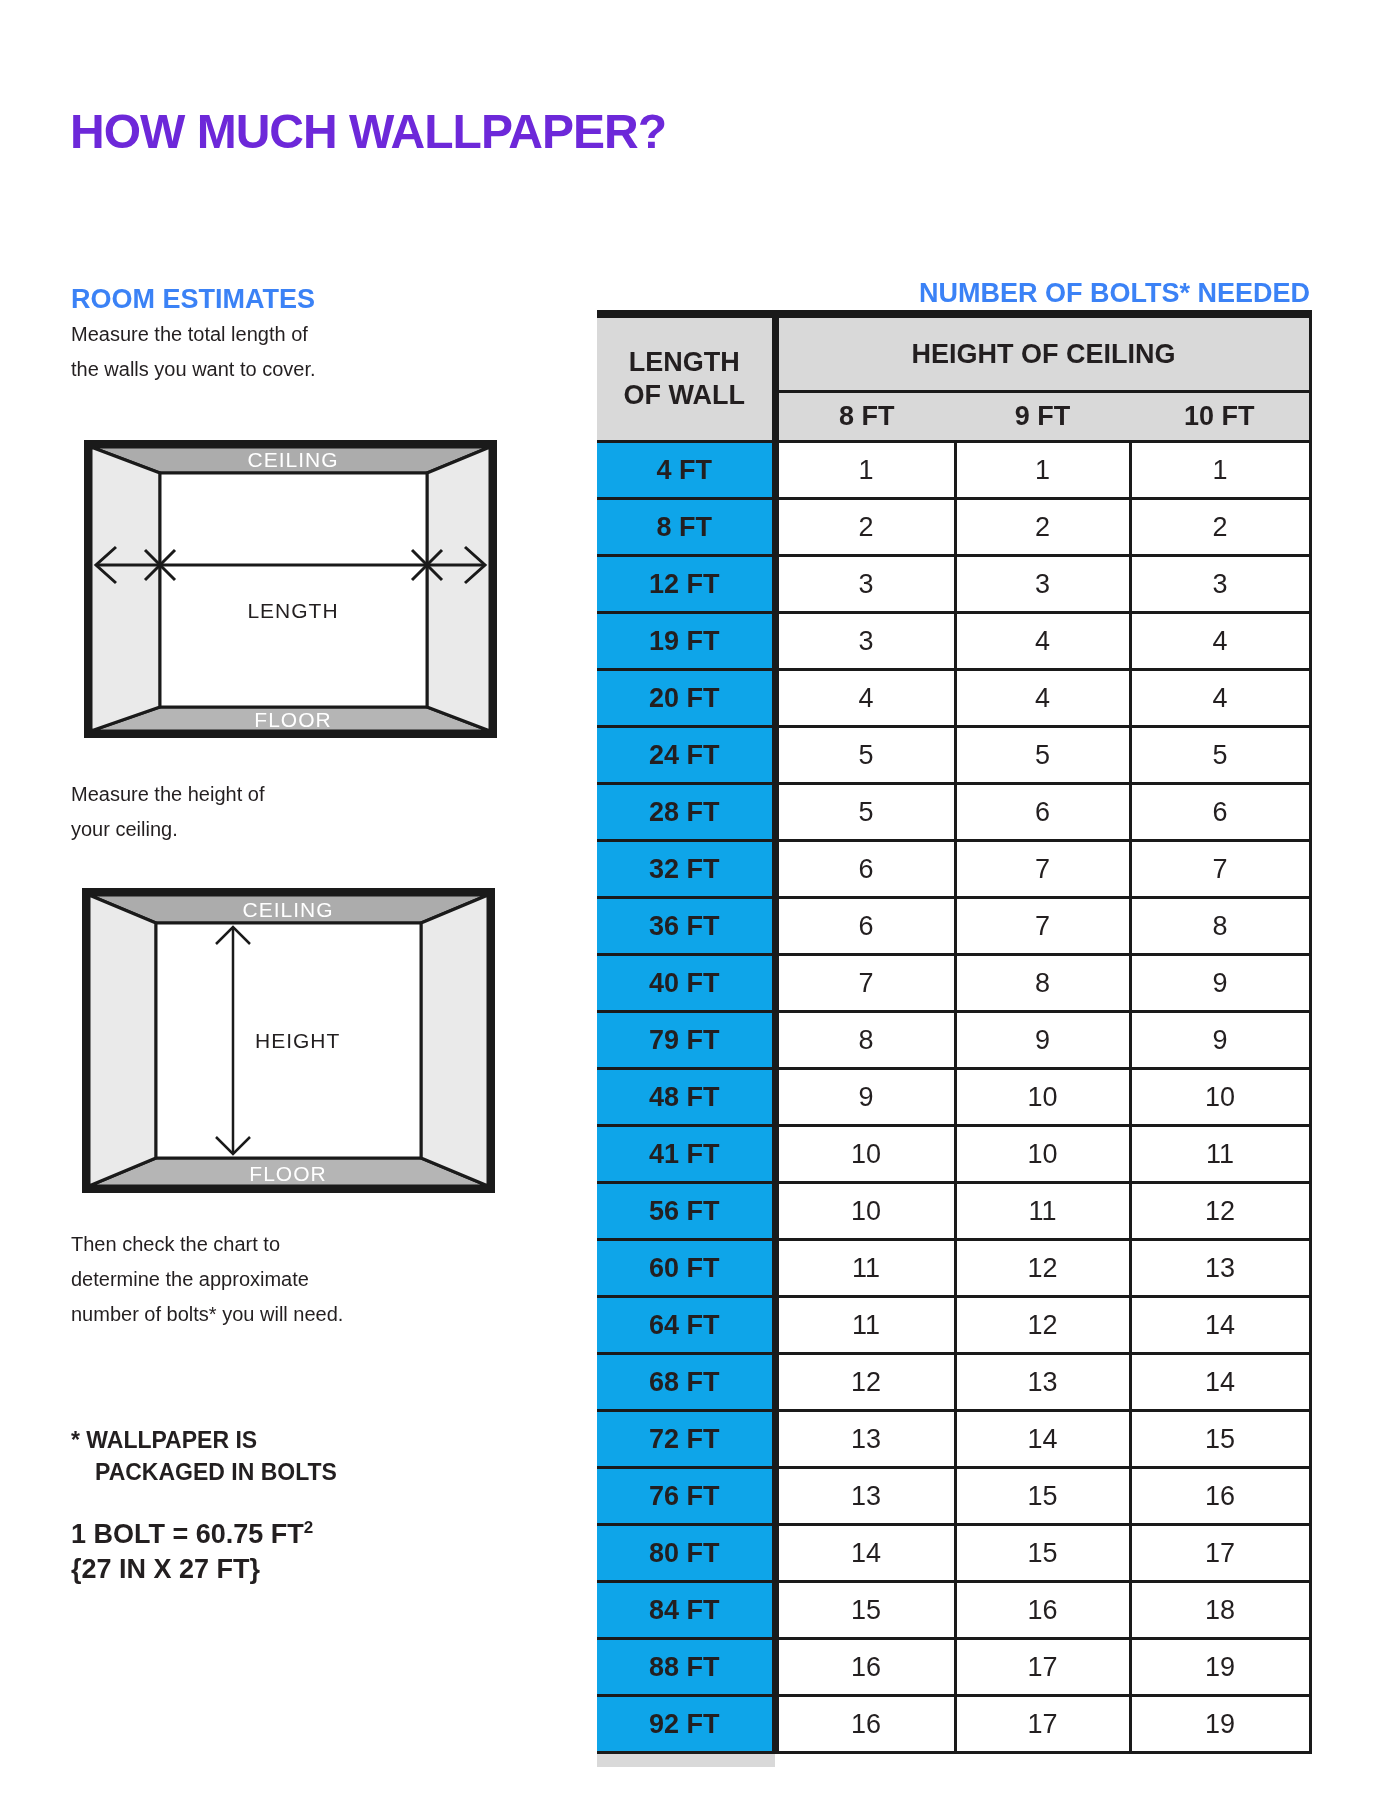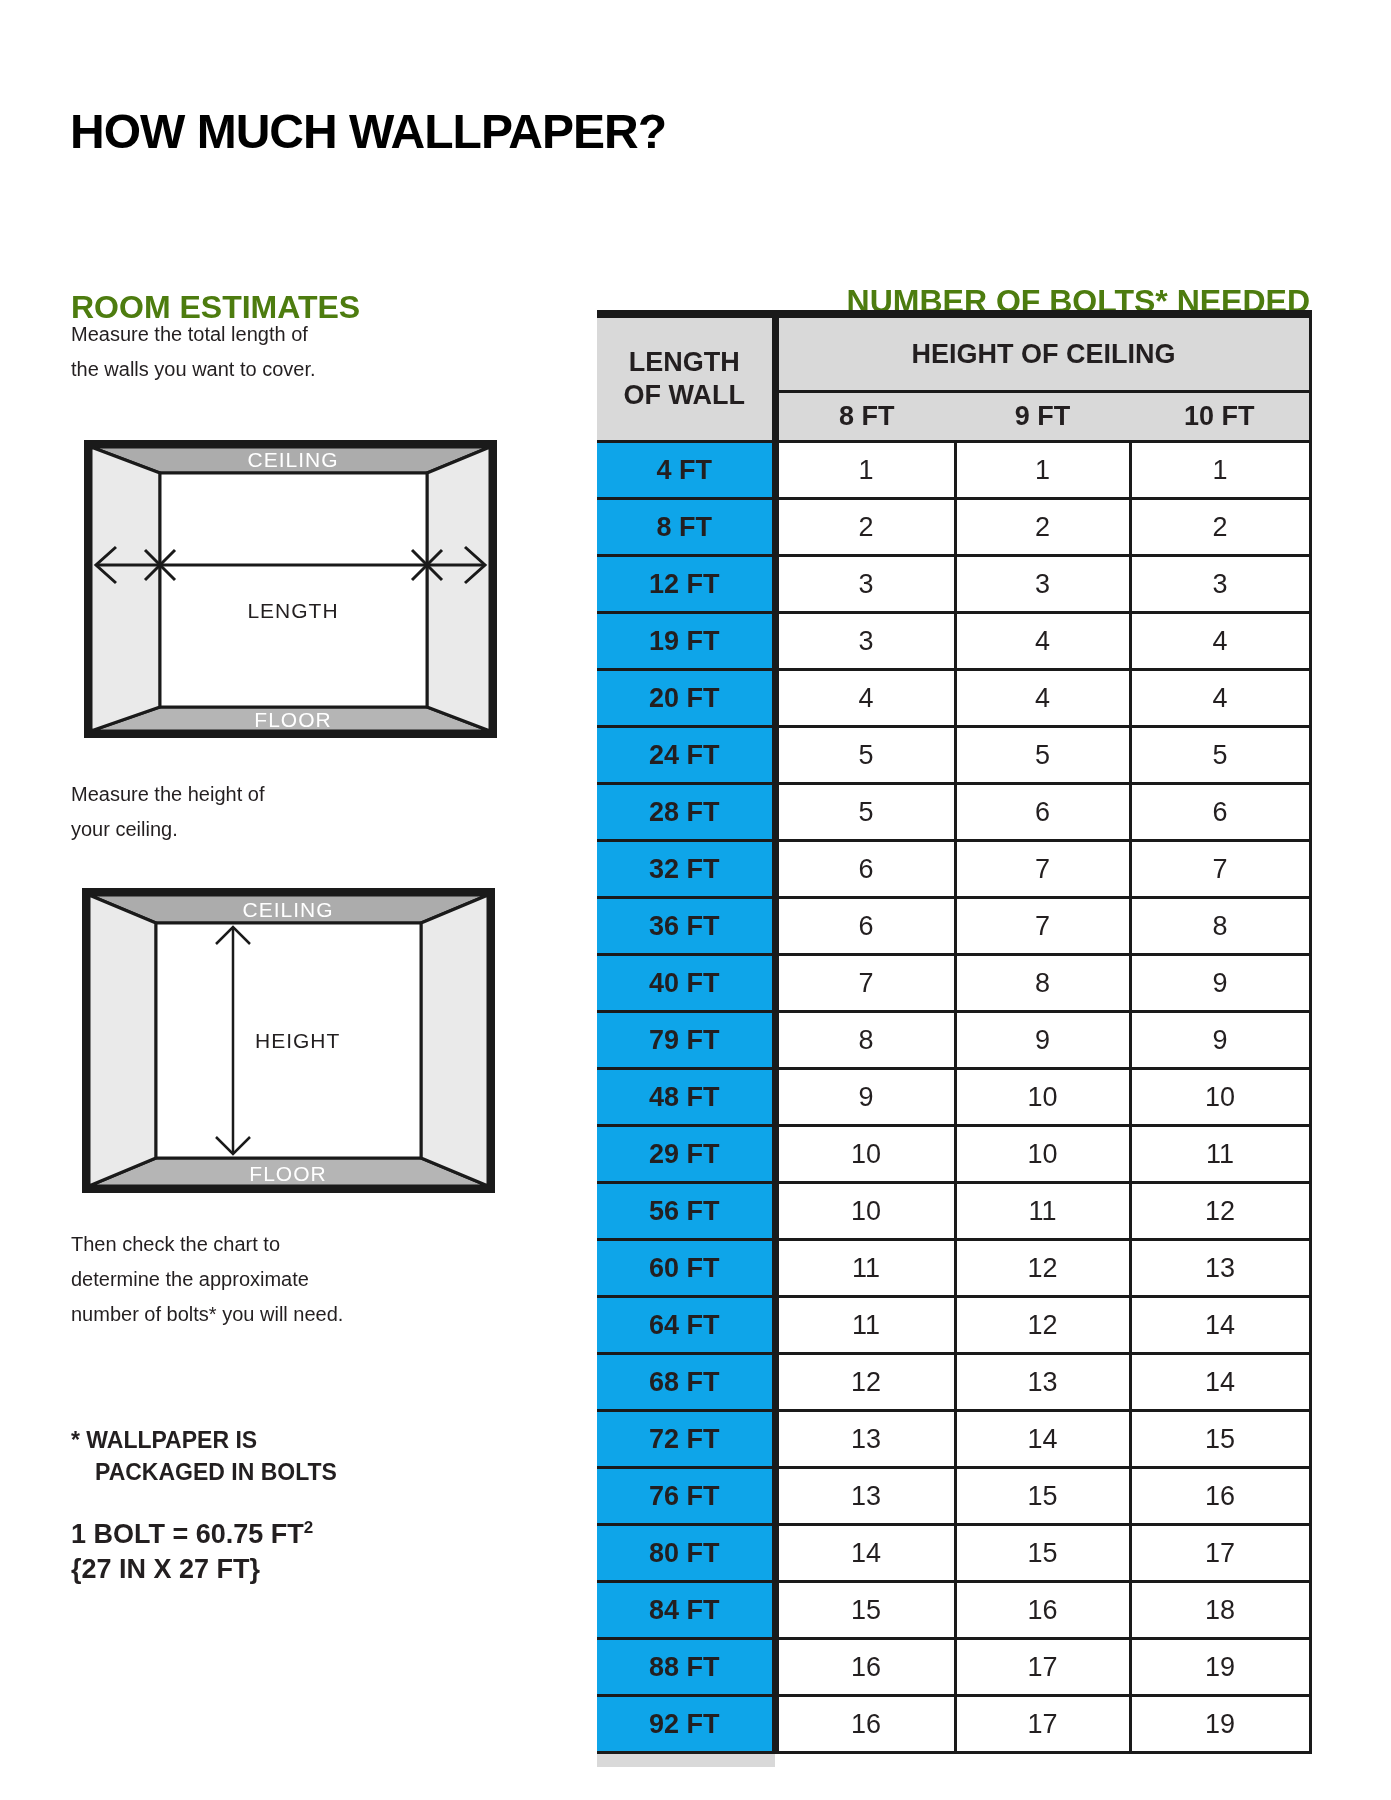--- a/index.html
+++ b/index.html
@@ -2,24 +2,24 @@
 <html><head>
 <meta charset="utf-8">
 <style>
   html,body { margin:0; padding:0; background:#ffffff; }
   .page {
     position:relative; width:1391px; height:1800px; background:#ffffff;
     font-family:"Liberation Sans", sans-serif; color:#231f20; overflow:hidden;
   }
   .page-title {
     position:absolute; left:70px; top:72px;
-    font-size:48px; font-weight:bold; letter-spacing:-1px; color:#000000;
+    font-size:48px; font-weight:bold; letter-spacing:-1px; color:#6d28d9;
   }
   .section-heading {
-    position:absolute; font-size:32px; font-weight:bold; color:#4d7c0f; letter-spacing:0px;
+    position:absolute; font-size:27px; font-weight:bold; color:#3b82f6; letter-spacing:0px;
   }
   #room-estimates-heading { left:71px; top:262px; }
   #bolts-needed-heading { left:597px; top:256px; width:713px; text-align:right; }
   .body-text { position:absolute; left:71px; font-size:20px; line-height:35px; }
   #para-length { top:317px; }
   #para-height { top:777px; }
   #para-chart  { top:1227px; }
   .footnote {
     position:absolute; left:71px; top:1424px;
     font-size:23px; font-weight:bold; line-height:32px;
@@ -243,21 +243,21 @@
           </tr>
 
           <tr>
             <td class="row-label">48 FT</td>
             <td class="val">9</td>
             <td class="val">10</td>
             <td class="val">10</td>
           </tr>
 
           <tr>
-            <td class="row-label">29 FT</td>
+            <td class="row-label">41 FT</td>
             <td class="val">10</td>
             <td class="val">10</td>
             <td class="val">11</td>
           </tr>
 
           <tr>
             <td class="row-label">56 FT</td>
             <td class="val">10</td>
             <td class="val">11</td>
             <td class="val">12</td>

